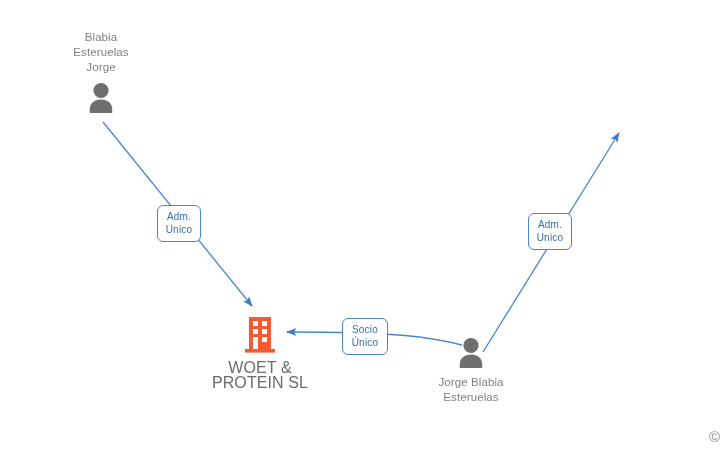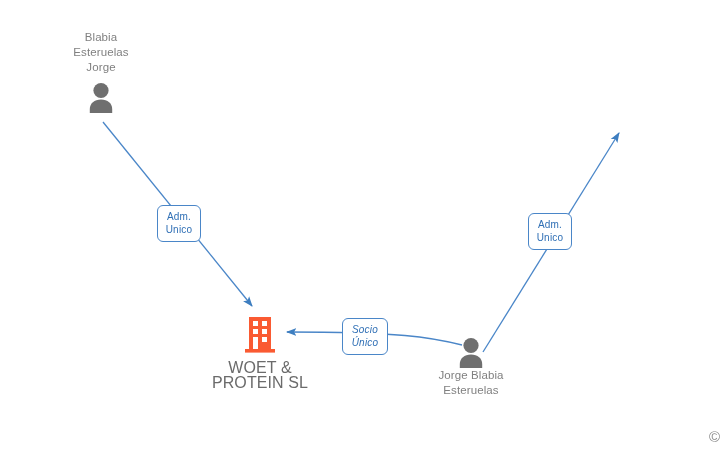--- a/index.html
+++ b/index.html
@@ -142,28 +142,28 @@
 PROTEIN SL</div>
   </div>
 
   <div class="node" style="left:396px; top:336px;">
     <span class="icon-wrap">
       <svg width="34" height="32" viewBox="0 0 34 32" xmlns="http://www.w3.org/2000/svg">
         <circle cx="17" cy="9.5" r="7.6" fill="#6f6f6f"></circle>
         <path d="M17 18.6c-6.6 0-11.2 4.1-11.2 9.4V32h22.4v-4c0-5.3-4.6-9.4-11.2-9.4z" fill="#6f6f6f"></path>
       </svg>
     </span>
-    <div class="node-label" style="">Jorge Blabia
+    <div class="node-label" style="margin-top:7px;">Jorge Blabia
 Esteruelas</div>
   </div>
 
   <div class="edge-label" style="left:157px; top:205px; width:44px;">Adm.
 Unico</div>
 
-  <div class="edge-label" style="left:342px; top:318px; width:46px;font-style:italic;">Socio
+  <div class="edge-label" style="left:342px; top:318px; width:46px;">Socio
 Único</div>
 
   <div class="edge-label" style="left:528px; top:213px; width:44px;">Adm.
 Unico</div>
 
   <div id="watermark">
     <span class="wm-c">©</span>
   </div>
 
 </div>

